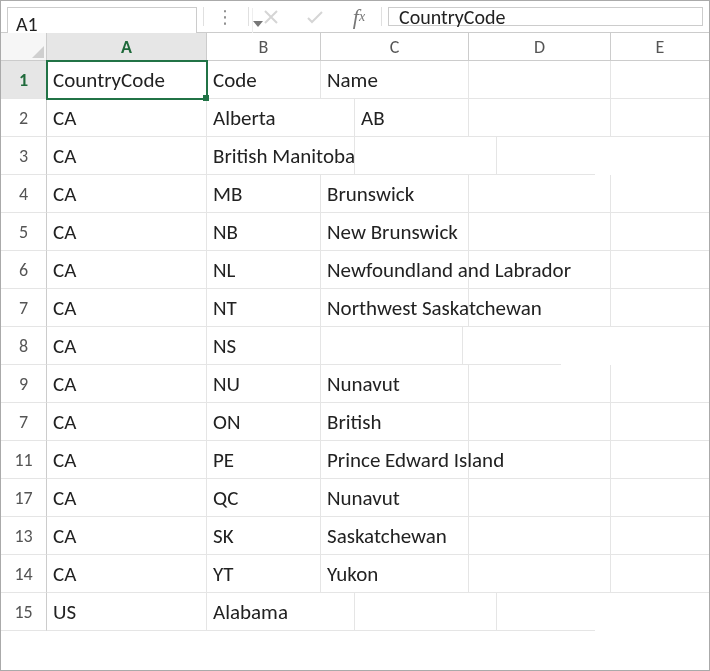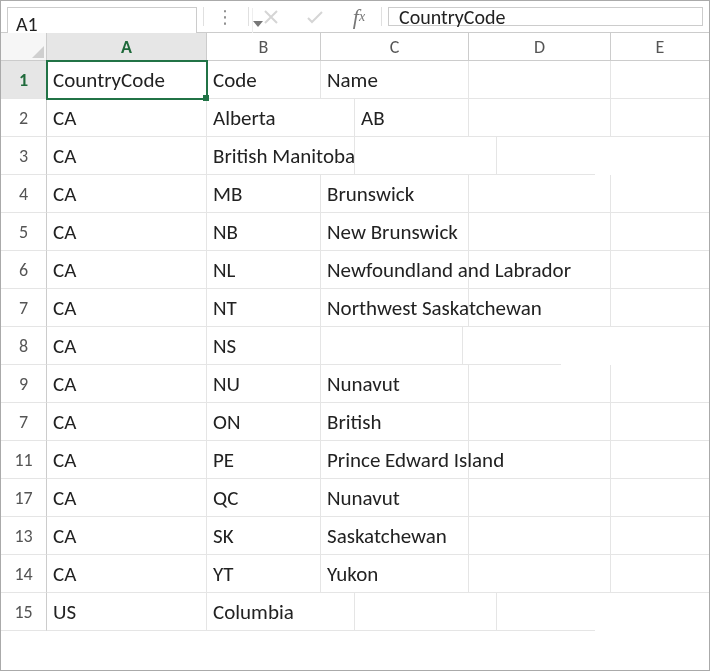--- a/index.html
+++ b/index.html
@@ -329,18 +329,18 @@
         <div class="row-h">14</div>
         <div class="cell cA">CA</div>
         <div class="cell cB">YT</div>
         <div class="cell cC overflow">Yukon</div>
         <div class="cell cD"></div>
         <div class="cell cE"></div>
       </div>
       <div class="row">
         <div class="row-h">15</div>
         <div class="cell cA">US</div>
-        <div class="cell cC overflow">Columbia</div>
+        <div class="cell cC overflow">Alabama</div>
         <div class="cell cD"></div>
         <div class="cell cE"></div>
       </div>
     </div>
 </div>
 
 </body></html>

